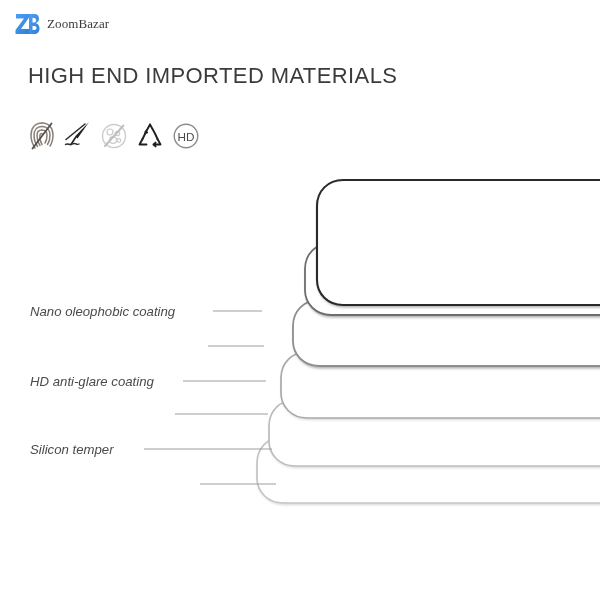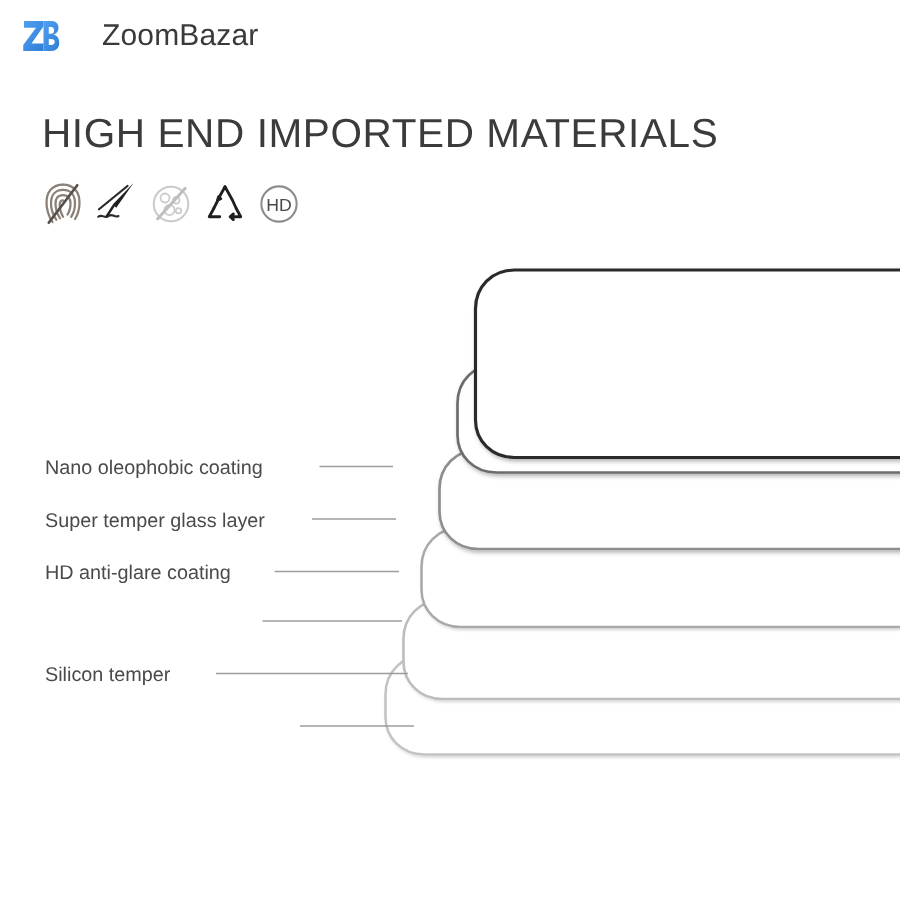--- a/index.html
+++ b/index.html
@@ -24,33 +24,32 @@
     display: flex;
     align-items: center;
     gap: 7px;
   }
   .brand-mark {
     width: 26px;
     height: 24px;
     display: block;
   }
   .brand-name {
-    font-size: 20px;
+    font-size: 13px;
     color: #3a3a3a;
     letter-spacing: .1px;
-    font-family: Liberation Sans, sans-serif;
-    margin-left: 21px;
+    font-family: Liberation Serif, serif;
   }
 
   
   .title {
     position: absolute;
     left: 28px;
-    top: 74px;
-    font-size: 27px;
+    top: 63px;
+    font-size: 22px;
     letter-spacing: .4px;
     color: #3b3b3b;
     font-weight: 400;
     white-space: nowrap;
   }
 
   
   .icon-row {
     position: absolute;
     left: 26px;
@@ -85,20 +84,21 @@
     height: 600px;
   }
   .layer-label {
     position: absolute;
     left: 30px;
     width: 190px;
     font-size: 13.2px;
     line-height: 17px;
     color: #4a4a4a;
     font-family: "Liberation Sans", sans-serif;
+    font-style: italic;
   }
 </style>
 </head>
 <body>
 
 <div class="brand">
   <svg class="brand-mark" viewBox="0 0 52 46">
     <defs>
       <linearGradient id="zbg" x1="0" y1="0" x2="1" y2="1">
         <stop offset="0%" stop-color="#4f9ff0"></stop>
@@ -203,20 +203,19 @@
     <line x1="183" y1="381" x2="266" y2="381"></line>
     <line x1="175" y1="414" x2="268" y2="414"></line>
     <line x1="144" y1="449" x2="272" y2="449"></line>
     <line x1="200" y1="484" x2="276" y2="484"></line>
   </g>
 </svg>
 
 <div class="labels">
   <div class="layer-label" style="top:303px">Nano oleophobic coating</div>
 
-  <div class="layer-label" style="top:338px">Super temper glass layer</div>
 
   <div class="layer-label" style="top:373px">HD anti-glare coating</div>
 
 
   <div class="layer-label" style="top:441px">Silicon temper</div>
 
 </div>
 
 </body></html>

